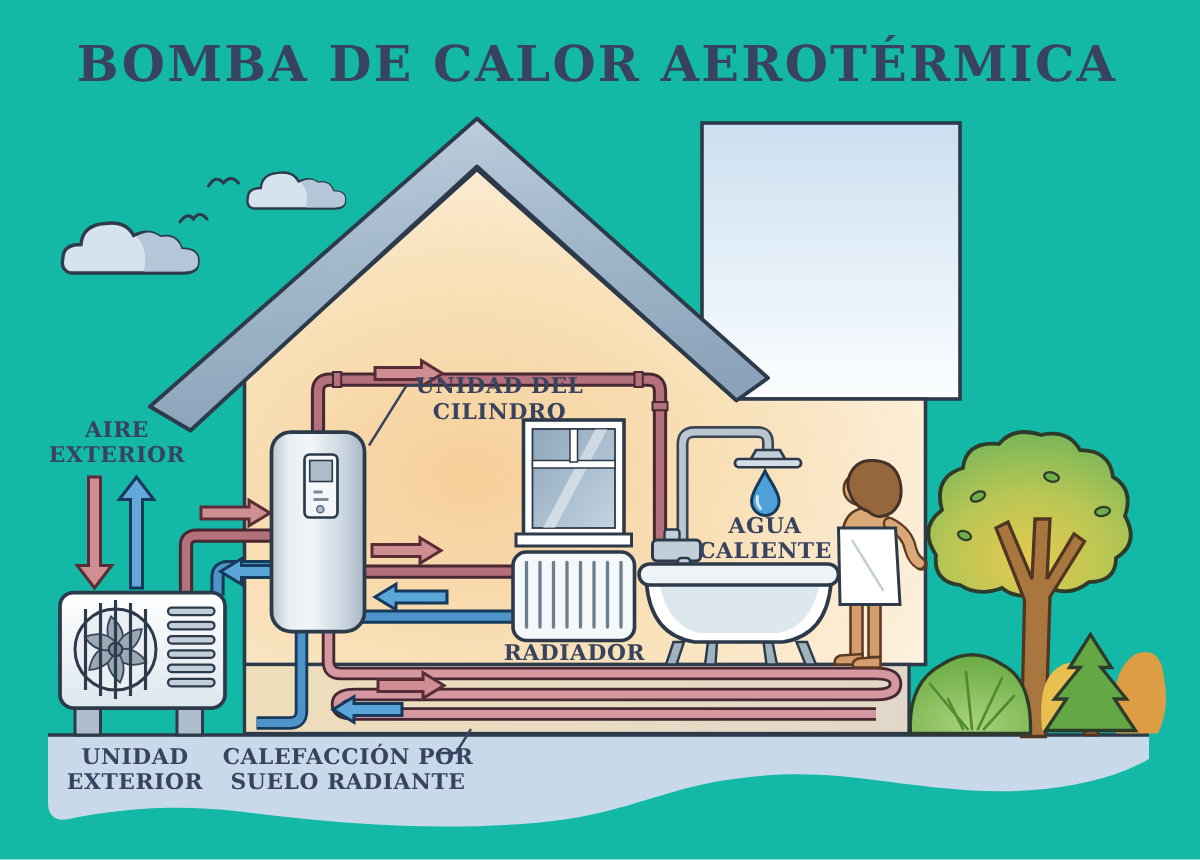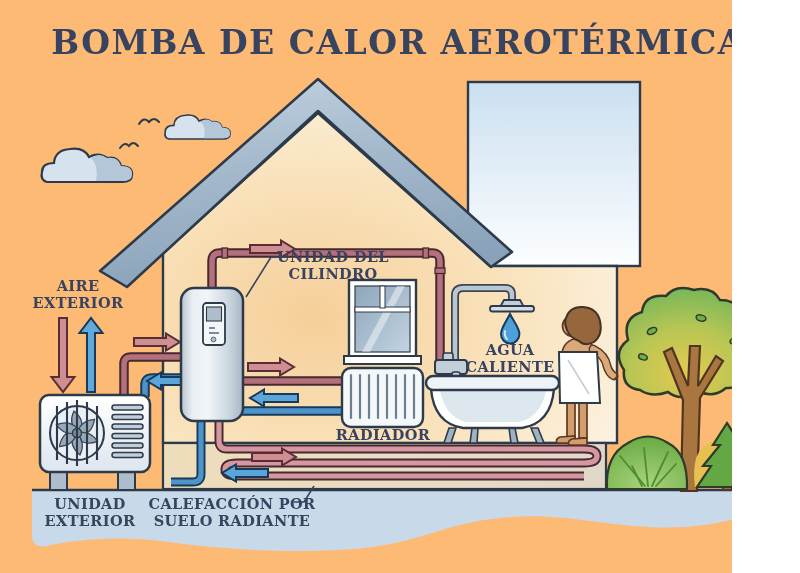--- a/index.html
+++ b/index.html
@@ -1,16 +1,16 @@
 <!DOCTYPE html>
 <html><head>
 <meta charset="utf-8">
 <style>
   html,body{margin:0;padding:0;background:#ffffff;}
-  .stage{width:732px;height:573px;position:relative;background:#fdba74;overflow:hidden;}
+  .stage{width:800px;height:573px;position:relative;background:#14b8a6;overflow:hidden;}
   svg{display:block;}
   text{font-family:"DejaVu Serif","Liberation Serif",serif;}
   .title-text{font-weight:bold;font-size:33px;letter-spacing:1.5px;fill:#37435f;}
   .lbl{font-weight:bold;font-size:14.5px;letter-spacing:.4px;fill:#37435f;}
 </style>
 </head>
 <body>
 
 <div class="stage">
 <svg width="800" height="573" viewBox="0 0 800 573" xmlns="http://www.w3.org/2000/svg">

